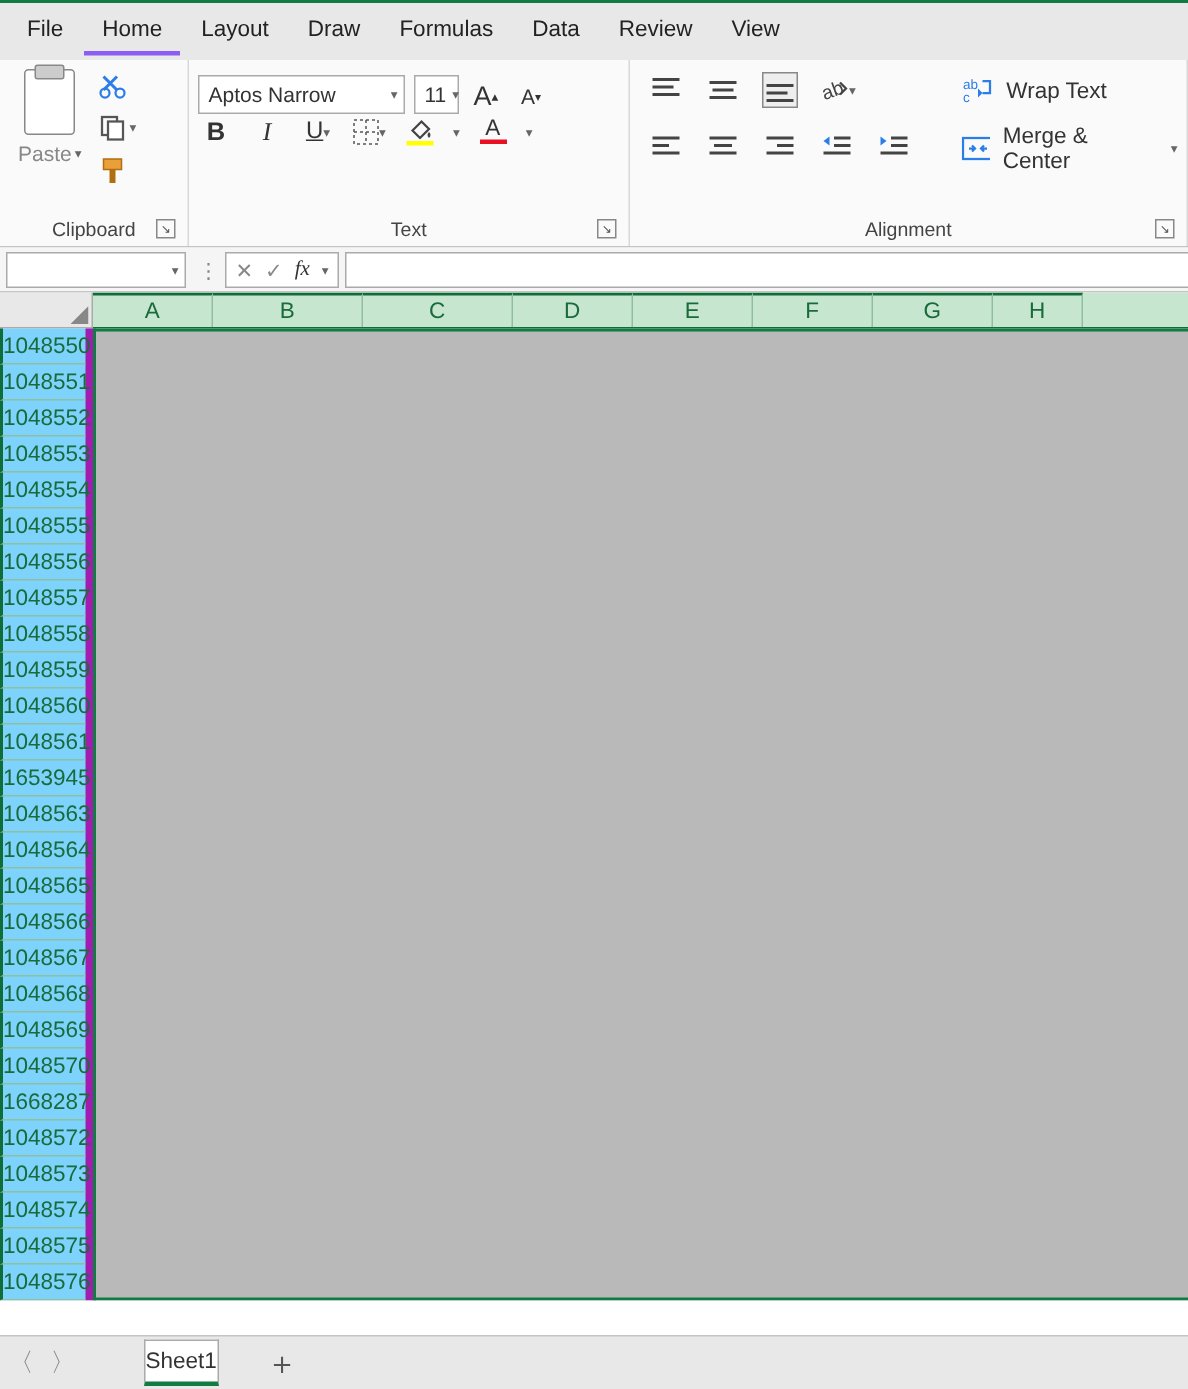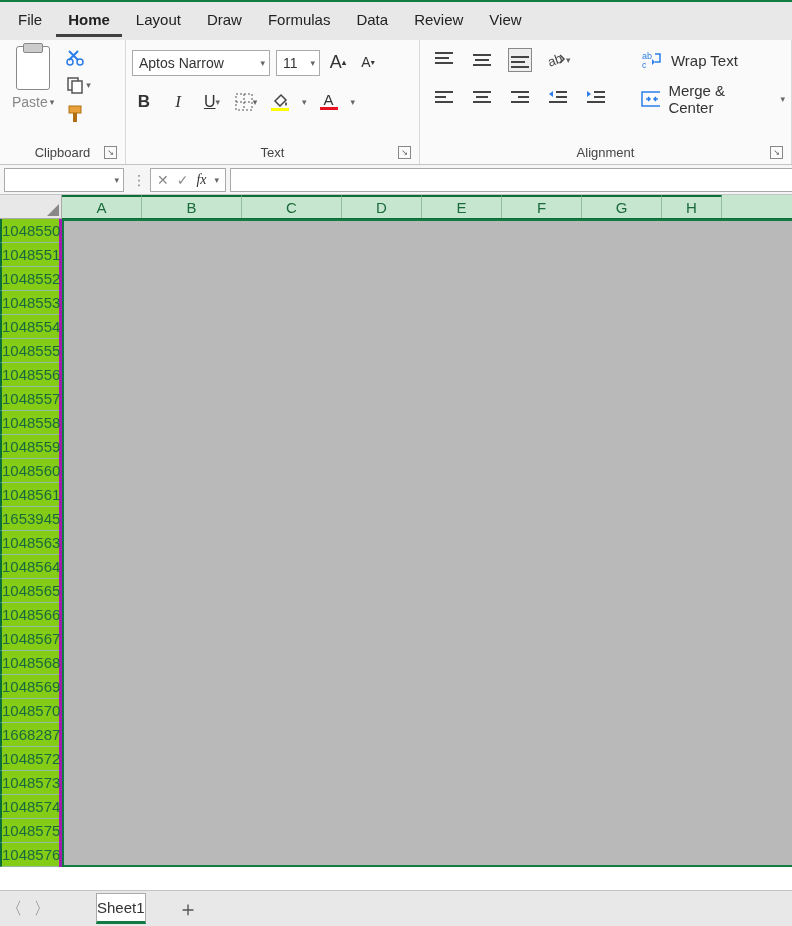--- a/index.html
+++ b/index.html
@@ -24,22 +24,22 @@
     gap: 2px;
   }
   .tab {
     padding: 6px 12px;
     cursor: pointer;
     color: #222;
     font-size: 15px;
     border-bottom: 3px solid transparent;
   }
   .tab.active {
-    font-weight: 700;
-    border-bottom: 3px solid #404040;
+    font-weight: 400;
+    border-bottom: 3px solid #8b5cf6;
     background: #e8e8e8;
   }
   .ribbon {
     display: flex;
     background: #fafafa;
     border-bottom: 1px solid #c4c4c4;
     height: 125px;
   }
   .group {
     display: flex;
@@ -78,25 +78,25 @@
   .paste-icon:before {
     content:"";position:absolute;top:-4px;width:18px;height:8px;
     background:#ccc;border:1px solid #888;border-radius:2px;
   }
   .paste-label{font-size:14px;color:#888;margin-top:4px;display:flex;align-items:center;gap:2px;}
   .clip-side{display:flex;flex-direction:column;gap:10px;padding-left:6px;padding-top:4px;}
   svg{display:block;}
   .mini-btn{display:flex;align-items:center;gap:2px;cursor:pointer;}
   .chev{font-size:9px;color:#666;}
   
-  .font-row{display:flex;gap:6px;align-items:flex-start;margin-bottom:14px;}
+  .font-row{display:flex;gap:6px;align-items:flex-end;}
   .selbox{border:1px solid #aaa;background:#fff;height:26px;display:flex;align-items:center;padding:0 4px 0 6px;}
   .selbox .chev{margin-left:auto;padding-left:4px;}
   .font-name{width:138px;}
-  .font-size{width:44px;}
+  .font-size{width:30px;}
   .font-tools{display:flex;gap:10px;align-items:center;}
   .font-btn{min-width:24px;height:24px;display:flex;align-items:center;justify-content:center;cursor:pointer;}
   .bold{font-weight:900;font-size:17px;}
   .italic{font-style:italic;font-family:Georgia,serif;font-size:17px;}
   .under{text-decoration:underline;font-size:16px;}
   .colorbar{width:18px;height:3px;margin-top:1px;}
   
   .align-col{display:flex;flex-direction:column;gap:14px;padding-top:4px;}
   .align-row{display:flex;gap:14px;align-items:center;}
   .align-ic{width:22px;height:18px;}
@@ -125,21 +125,21 @@
     display:flex;background:#c7e6cf;
     border-bottom:1px solid #0f6e38;
   }
   .colh{
     width:80px;text-align:center;font-size:15px;color:#1a6b3c;
     border-right:1px solid #8fbf9e;line-height:22px;
     border-top:2px solid #0f6e38;
   }
   .rowheads{
     position:absolute;left:0;top:24px;width:62px;bottom:0;
-    background:#84cc16;border-right:3px solid #a21caf;
+    background:#7dd3fc;border-right:5px solid #a21caf;
   }
   .rowh{
     height:24px;text-align:right;padding-right:3px;font-size:15px;
     color:#1a6b3c;border-bottom:1px solid #8fbf9e;line-height:23px;
     border-left:2px solid #0f6e38;
   }
   .cells{
     position:absolute;left:62px;top:24px;right:0;bottom:0;
     background:#b9b9b9;
   }

